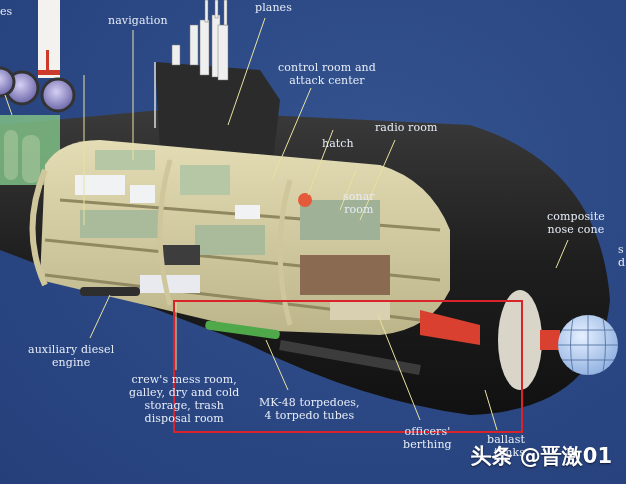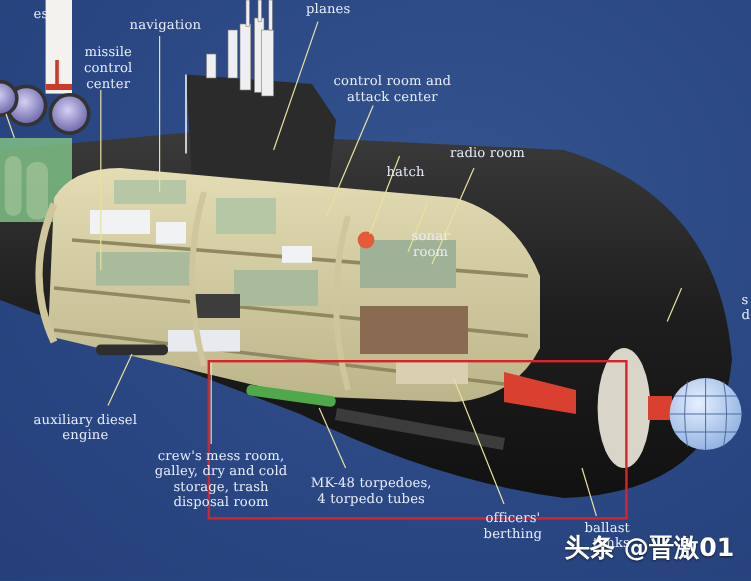--- a/index.html
+++ b/index.html
@@ -135,32 +135,31 @@
       <line x1="176" y1="370" x2="176" y2="300"></line>
       <line x1="288" y1="390" x2="266" y2="340"></line>
       <line x1="420" y1="420" x2="378" y2="315"></line>
       <line x1="497" y1="430" x2="485" y2="390"></line>
       <line x1="568" y1="240" x2="556" y2="268"></line>
     </g>
   </svg>
 
   <div class="hl" style="left:173px; top:300px; width:350px; height:133px;"></div>
 
-  <div class="lbl" style="left:0px; top:5px;padding-left:28px;">es</div>
+  <div class="lbl" style="left:0px; top:5px;">es</div>
   <div class="lbl" style="left:108px; top:14px;">navigation</div>
-  <div class="lbl" style="left:70px; top:37px;">missile
-control
-center</div>
   <div class="lbl" style="left:255px; top:1px;">planes</div>
   <div class="lbl" style="left:278px; top:61px;">control room and
 attack center</div>
   <div class="lbl" style="left:322px; top:113px;margin-top:24px;">hatch</div>
   <div class="lbl" style="left:343px; top:142px;margin-top:48px;">sonar
 room</div>
   <div class="lbl" style="left:375px; top:121px;">radio room</div>
+  <div class="lbl" style="left:547px; top:210px;">composite
+nose cone</div>
   <div class="lbl" style="left:618px; top:243px; text-align:left;">s
 d</div>
   <div class="lbl" style="left:28px; top:343px;">auxiliary diesel
 engine</div>
   <div class="lbl" style="left:129px; top:373px;">crew's mess room,
 galley, dry and cold
 storage, trash
 disposal room</div>
   <div class="lbl" style="left:259px; top:396px;">MK-48 torpedoes,
 4 torpedo tubes</div>

